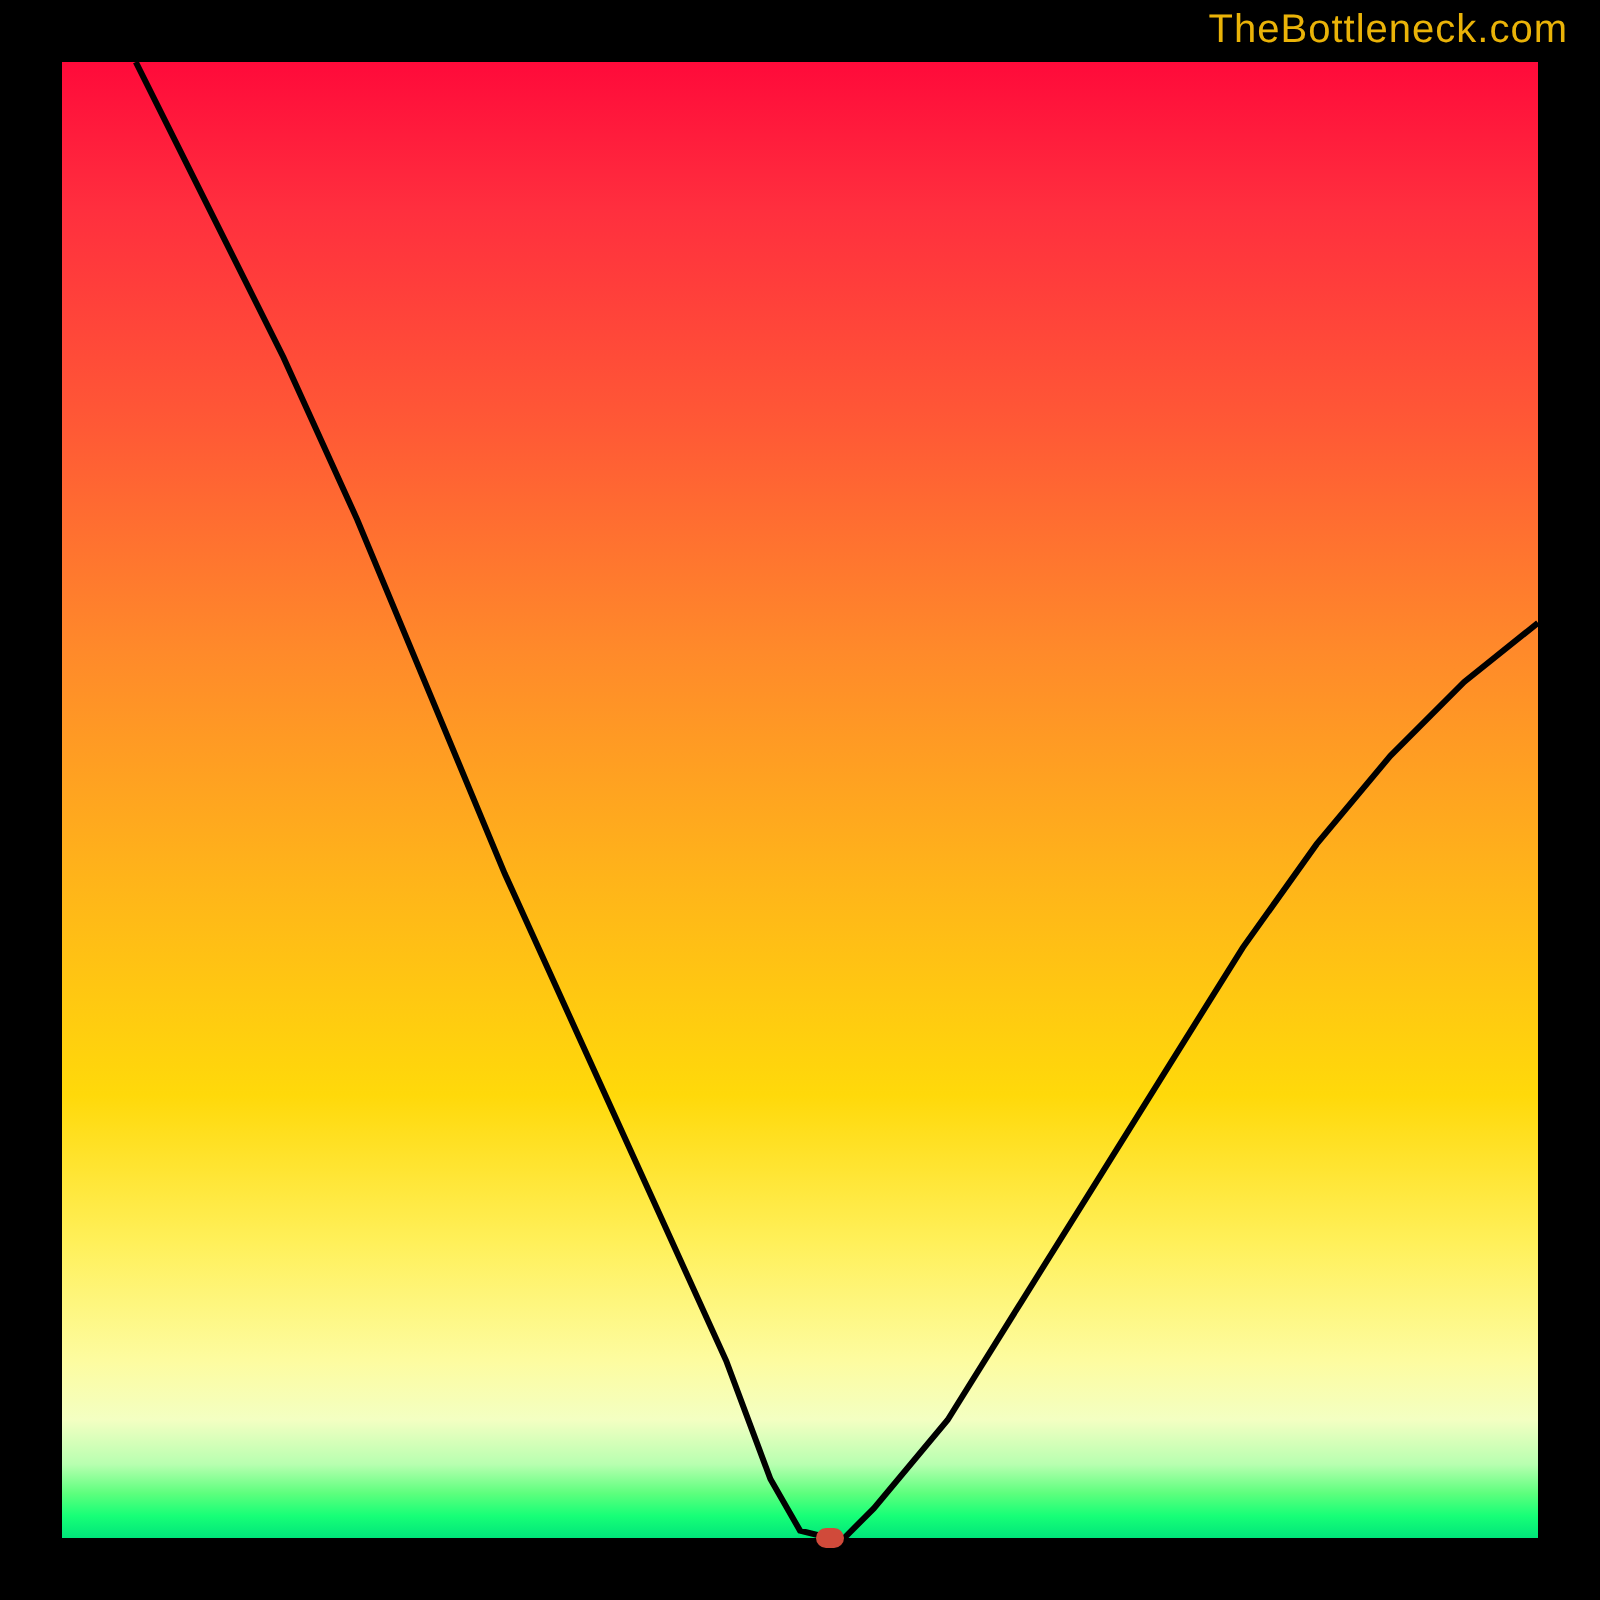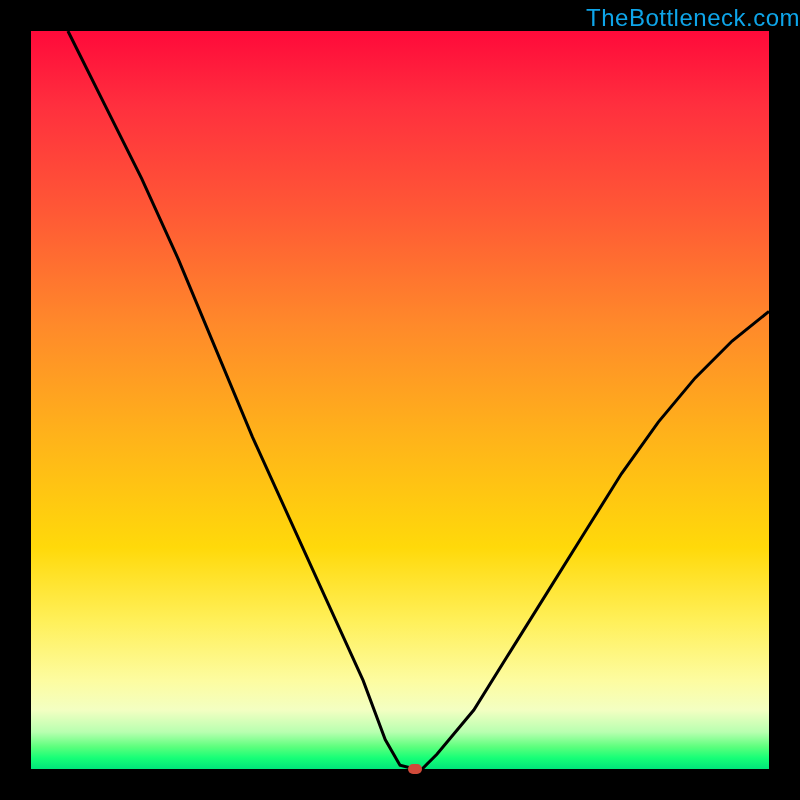--- a/index.html
+++ b/index.html
@@ -13,23 +13,23 @@
   }
   .stage {
     position: relative;
     width: 800px;
     height: 800px;
     background: #000;
   }
   .watermark {
     position: absolute;
     top: 4px;
-    right: 0;
-    color: #0ea5e9;
-    font-size: 24px;
+    right: 16px;
+    color: #eab308;
+    font-size: 20px;
     letter-spacing: 0.5px;
     user-select: none;
   }
   .plot {
     position: absolute;
     left: 31px;
     top: 31px;
     width: 738px;
     height: 738px;
     

